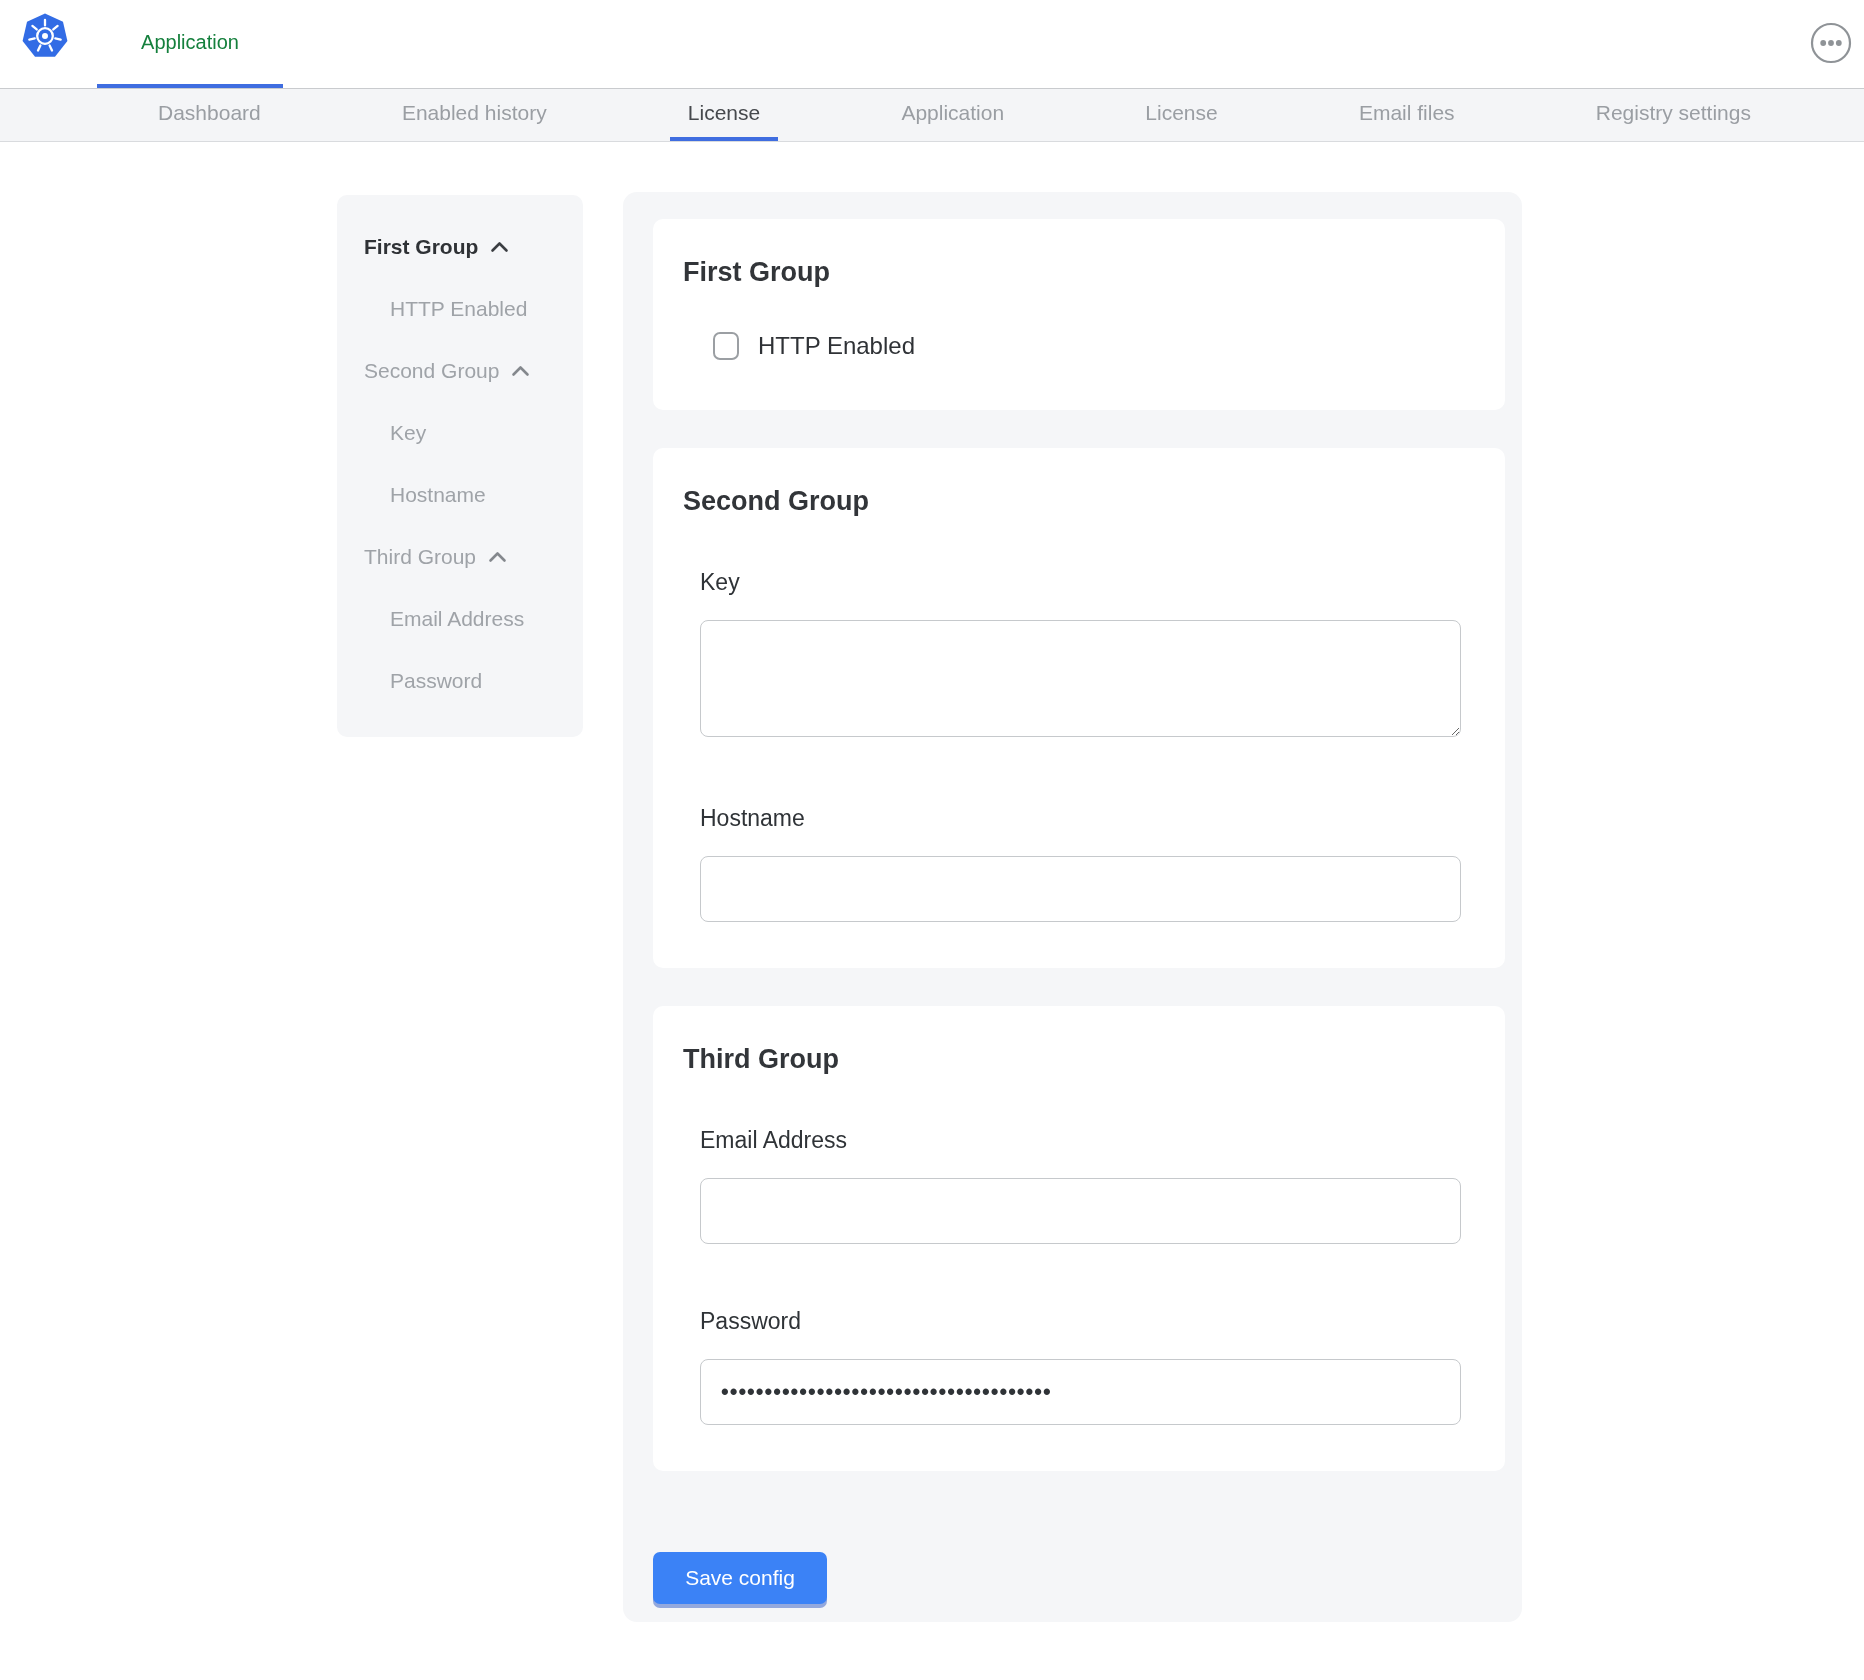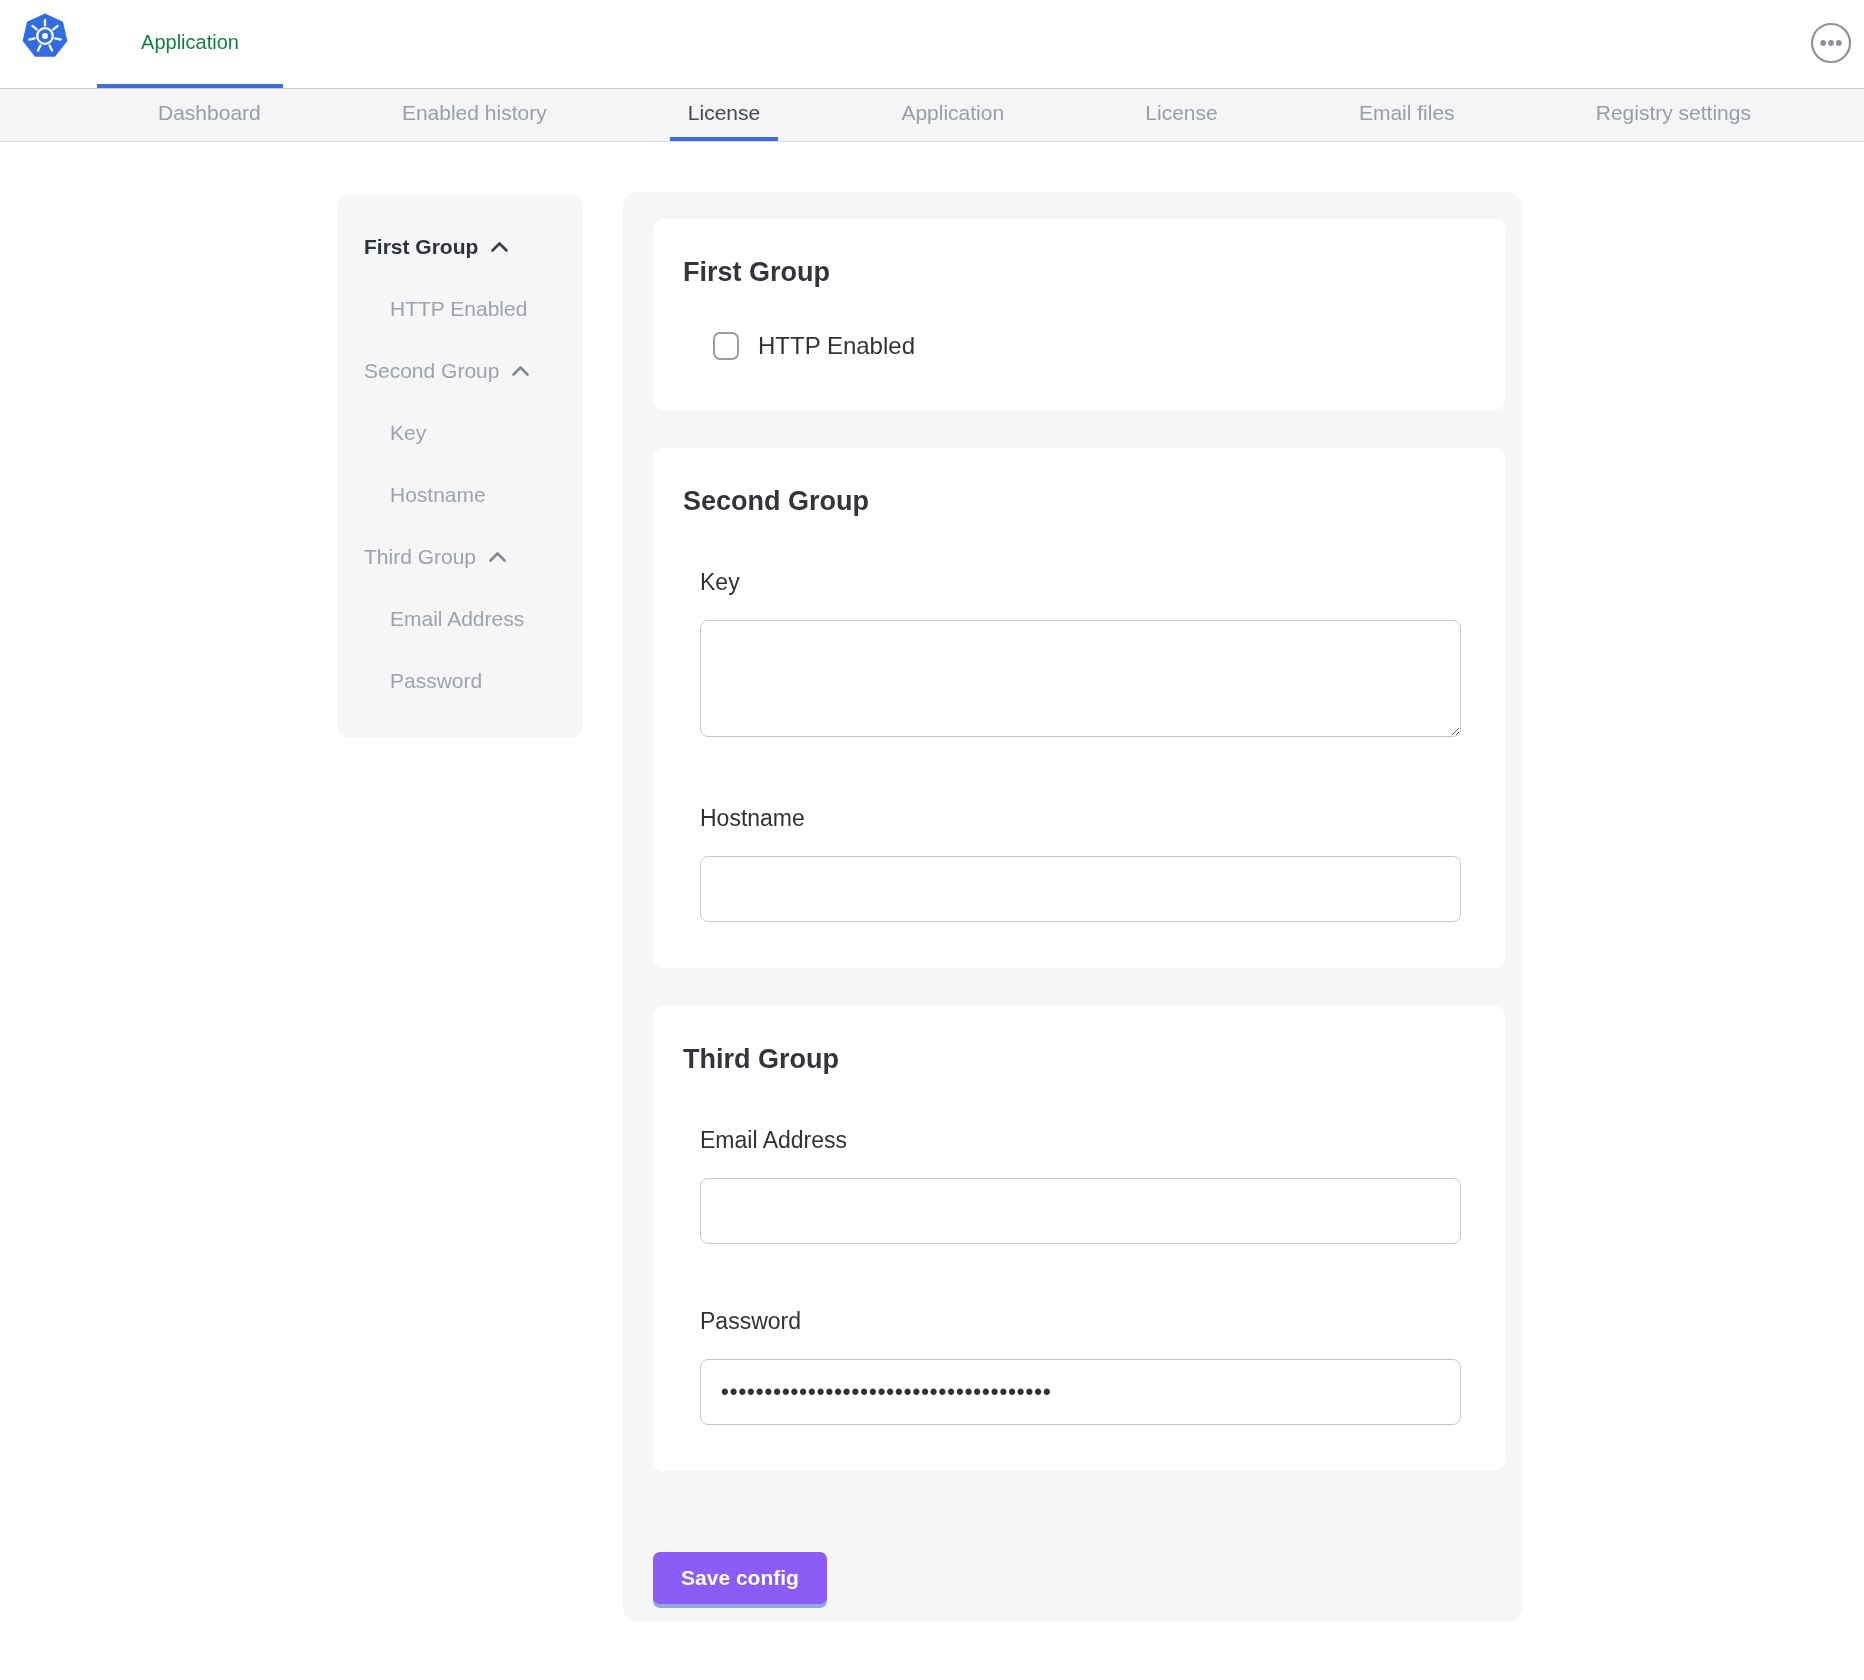--- a/index.html
+++ b/index.html
@@ -44,22 +44,22 @@
                padding:12px 16px; background:#fff; outline:none; }
   textarea { height:117px; resize:both; display:block; }
   .text-input { height:66px; }
   .text-input.masked { font-weight:bold; font-size:22px; letter-spacing:1px; padding-left:20px; }
 
   .check-row { margin-left:30px; margin-top:44px; display:flex; align-items:center; gap:19px; }
   .checkbox { appearance:none; -webkit-appearance:none; width:26px; height:28px;
               border:2px solid #9b9fa3; border-radius:7px; background:#fff; cursor:pointer; }
   .check-label { font-size:24px; color:#2f3236; }
 
-  .save-btn { margin:43px 0 0 0; width:174px; height:52px; background:#8b5cf6; color:#ffffff;
-              font-family:"Liberation Sans", sans-serif; font-weight:bold; font-size:21px;
+  .save-btn { margin:43px 0 0 0; width:174px; height:52px; background:#3b82f6; color:#ffffff;
+              font-family:"Liberation Sans", sans-serif; font-weight:normal; font-size:21px;
               border:none; border-radius:7px; box-shadow:0 4px 0 #93a8dd; cursor:pointer; }
 </style>
 </head>
 <body>
 
 <div class="header">
   <span class="logo">
     <svg viewBox="0 0 100 100" width="46" height="50">
       <polygon points="50,1 89.1,18.8 98.7,61.1 71.7,95.1 28.3,95.1 1.3,61.1 10.9,18.8" fill="#326ce5"></polygon>
       <g stroke="#ffffff" stroke-width="5" fill="none" stroke-linecap="round">

